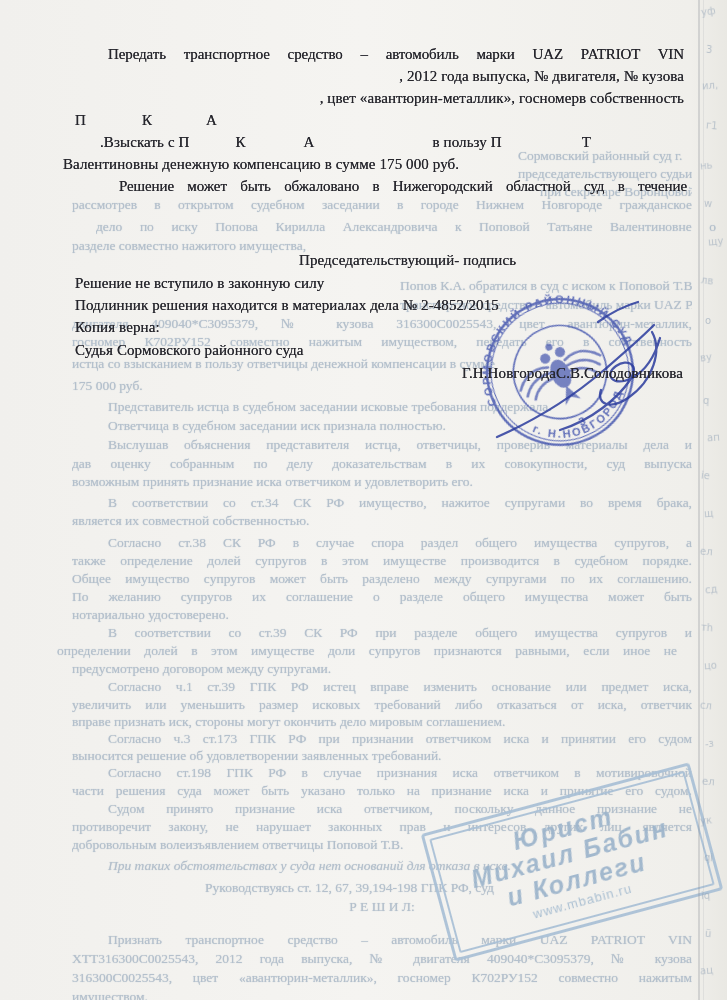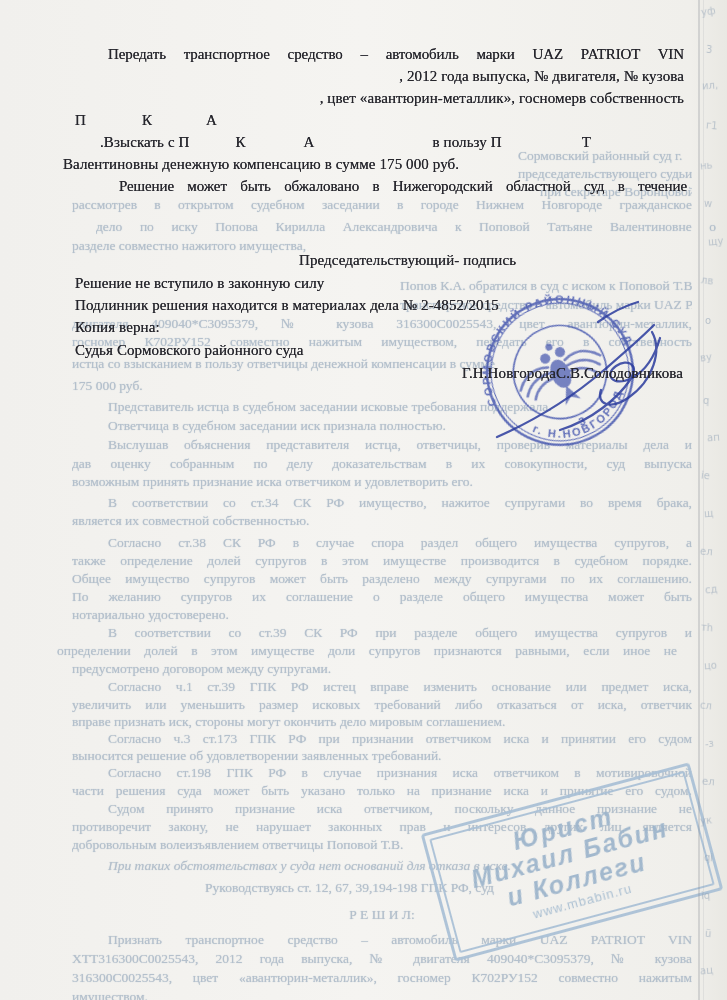--- a/index.html
+++ b/index.html
@@ -87,21 +87,21 @@
       <div class="faded-line" style="top: 714px; left: 72px; width: 620px;">вправе признать иск, стороны могут окончить дело мировым соглашением.</div>
       <div class="faded-line just" style="top: 731px; left: 72px; width: 620px; text-indent: 36px;">Согласно ч.3 ст.173 ГПК РФ при признании ответчиком иска и принятии его судом</div>
       <div class="faded-line" style="top: 748px; left: 72px; width: 620px;">выносится решение об удовлетворении заявленных требований.</div>
       <div class="faded-line just" style="top: 765px; left: 72px; width: 620px; text-indent: 36px;">Согласно ст.198 ГПК РФ  в случае признания иска ответчиком в мотивировочной</div>
       <div class="faded-line just" style="top: 783px; left: 72px; width: 620px;">части решения суда может быть указано только на признание иска и принятие его судом.</div>
       <div class="faded-line just" style="top: 801px; left: 72px; width: 620px; text-indent: 36px;">Судом принято признание иска ответчиком, поскольку данное признание не</div>
       <div class="faded-line just" style="top: 819px; left: 72px; width: 620px;">противоречит закону, не нарушает законных прав и интересов других лиц, является</div>
       <div class="faded-line" style="top: 837px; left: 72px; width: 620px;">добровольным волеизъявлением ответчицы Поповой Т.В.</div>
       <div class="faded-line" style="top: 858px; left: 72px; width: 620px; text-indent: 36px; font-style: italic;">При таких обстоятельствах у суда нет оснований для отказа в иске.</div>
       <div class="faded-line" style="top: 880px; left: 205px; width: 400px;">Руководствуясь ст. 12, 67, 39,194-198 ГПК РФ, суд</div>
-      <div class="faded-line" style="top: 899px; left: 72px; width: 620px; text-align: center; margin-top: 8px;">Р Е Ш И Л:</div>
+      <div class="faded-line" style="top: 899px; left: 72px; width: 620px; text-align: center;">Р Е Ш И Л:</div>
       <div class="faded-line just" style="top: 932px; left: 72px; width: 620px; text-indent: 36px;">Признать транспортное средство – автомобиль марки UAZ PATRIOT VIN</div>
       <div class="faded-line just" style="top: 951px; left: 72px; width: 620px;">ХТТ316300С0025543, 2012 года выпуска, № двигателя 409040*С3095379, № кузова</div>
       <div class="faded-line just" style="top: 970px; left: 72px; width: 620px;">316300С0025543, цвет «авантюрин-металлик», госномер К702РУ152 совместно нажитым</div>
       <div class="faded-line" style="top: 989px; left: 72px; width: 620px;">имуществом.</div>
     </div>
 
   <svg class="seal" width="192" height="192" viewBox="0 0 190 190">
     <g fill="none" stroke="#4052ad">
       <circle cx="95" cy="95" r="72" stroke-width="2.4"></circle>
       <circle cx="95" cy="95" r="68" stroke-width="1"></circle>

